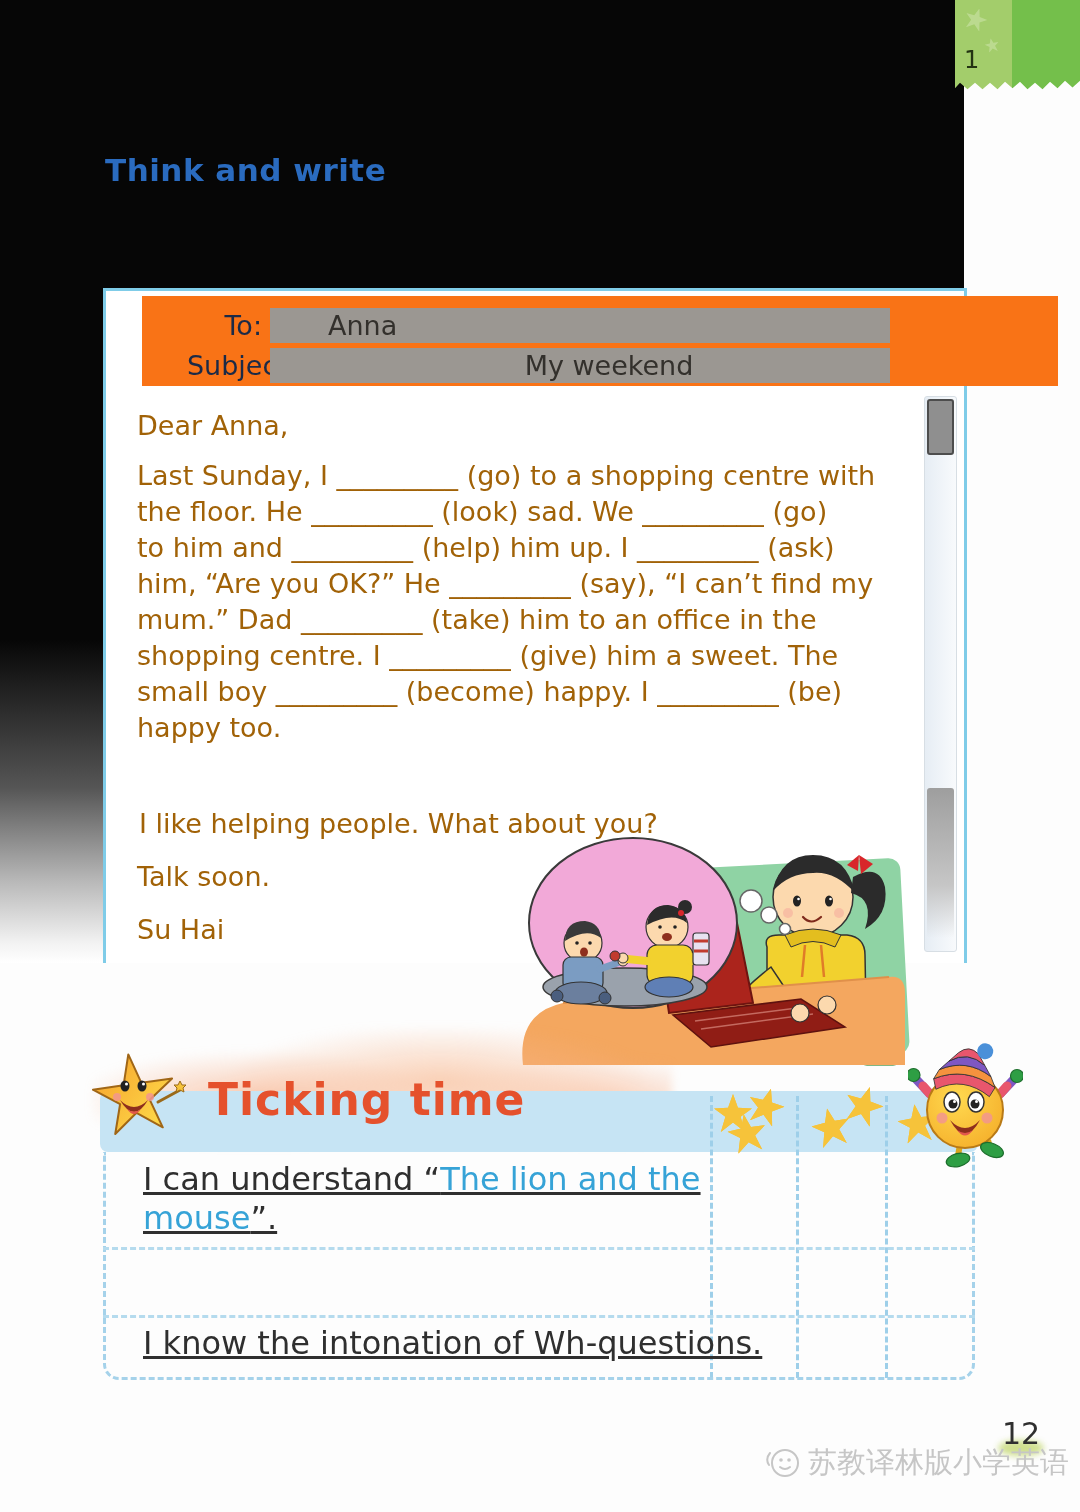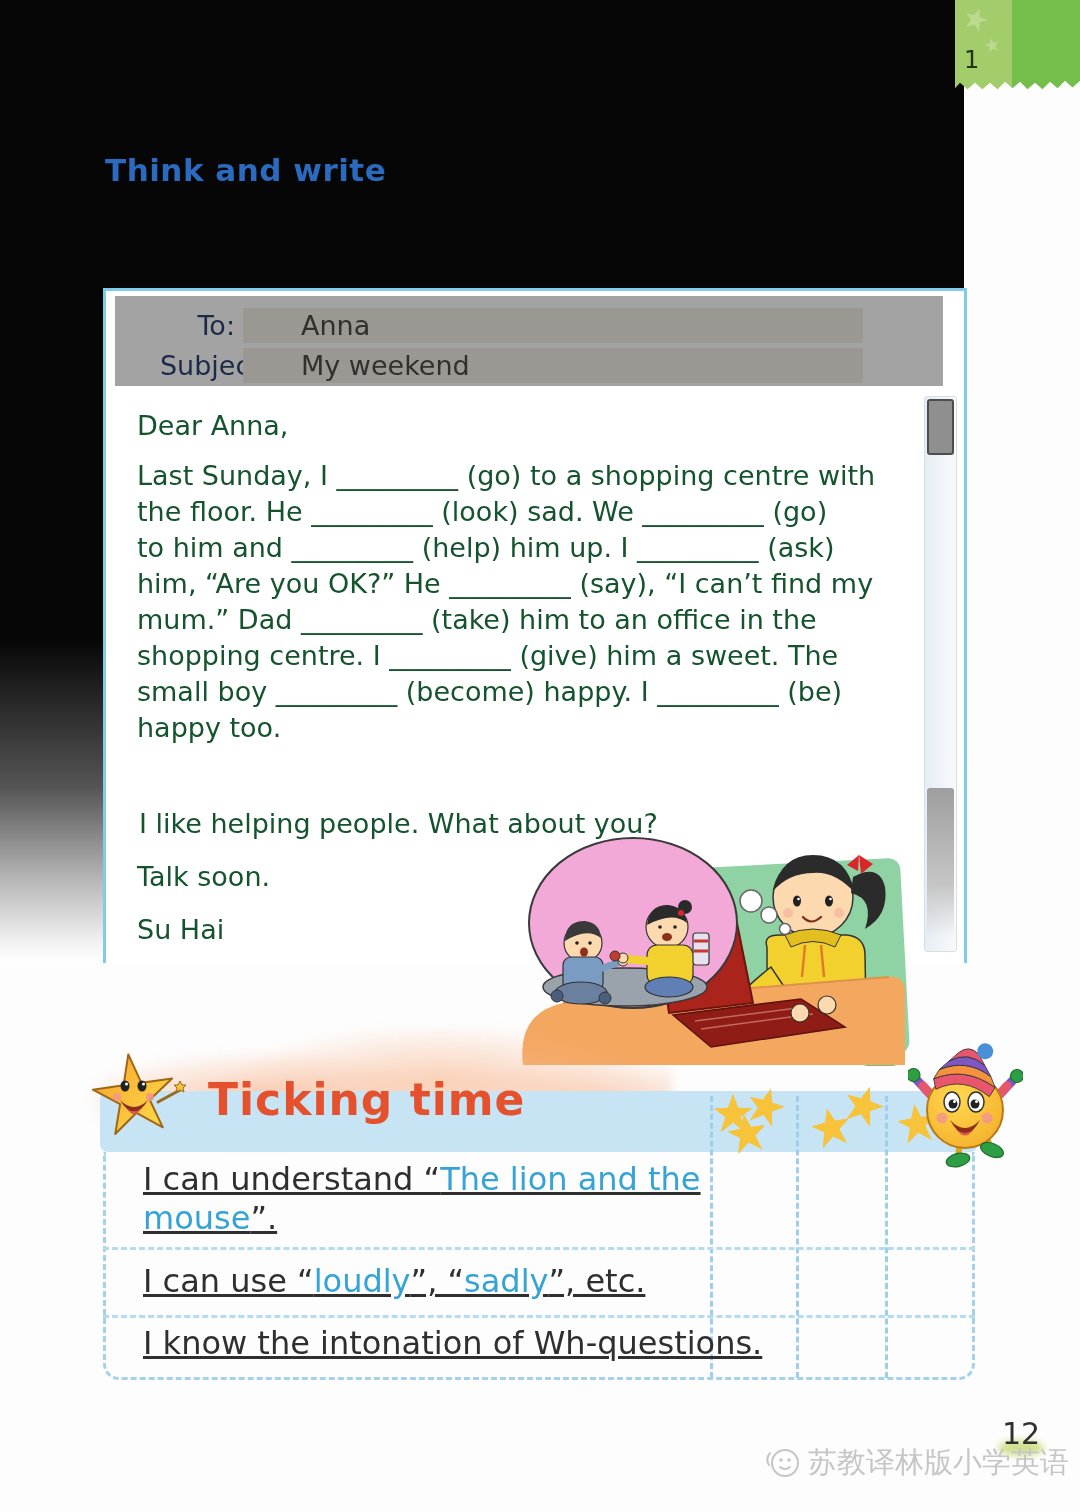--- a/index.html
+++ b/index.html
@@ -19,25 +19,25 @@
   .unit-tab-light{position:absolute;left:0;top:0;width:57px;height:100%;background:#a3cd6b;}
   .unit-tab-dark{position:absolute;left:57px;top:0;width:68px;height:100%;background:#74bf4b;}
   .unit-num{position:absolute;left:9px;top:46px;font-size:24px;color:#233312;font-weight:500;}
   .tab-star{position:absolute;background:#cfe6ad;opacity:.55;}
 
   .star-shape{clip-path:polygon(50% 0%,63% 36%,100% 38%,70% 60%,82% 100%,50% 75%,18% 100%,30% 60%,0% 38%,37% 36%);}
 
   
   .email-panel{left:103px;top:288px;width:864px;height:675px;background:#ffffff;
      border:3px solid #7fcce8;border-bottom:none;box-sizing:border-box;}
-  .email-header{left:115px;top:296px;width:828px;height:90px;background:#a3a3a3;}
+  .email-header{left:142px;top:296px;width:916px;height:90px;background:#f97316;}
   .hdr-label{position:absolute;width:120px;text-align:right;font-size:27px;color:#1b2a47;line-height:35px;}
   .hdr-field{position:absolute;left:128px;width:620px;height:35px;background:#9b9792;
      color:#33302c;font-size:27px;line-height:35px;padding-left:58px;box-sizing:border-box;}
-  .body-text{color:#14532d;font-size:27px;white-space:nowrap;}
+  .body-text{color:#a16207;font-size:27px;white-space:nowrap;}
   .body-para div{line-height:36px;}
 
   
   .scroll-track{left:924px;top:396px;width:33px;height:556px;border:1px solid #d7dee4;border-radius:3px;
      background:linear-gradient(90deg,#e6edf4,#f8fafc);box-sizing:border-box;}
   .scroll-thumb-top{left:927px;top:399px;width:27px;height:56px;background:#8f8f8f;border:2px solid #4d4d4d;
      border-radius:3px;box-sizing:border-box;}
   .scroll-thumb-mid{left:927px;top:788px;width:27px;height:150px;border-radius:3px;
      background:linear-gradient(180deg,#9e9e9e,#c6c6c6 65%,rgba(255,255,255,0));}
 
@@ -81,21 +81,21 @@
       <div class="unit-num">1</div>
     </div>
     <div class="unit-tab-dark"></div>
   </div>
 
   <div class="abs email-panel"></div>
   <div class="abs email-header">
     <div class="hdr-label" style="left:0;top:12px;">To:</div>
     <div class="hdr-field" style="top:12px;">Anna</div>
     <div class="hdr-label" style="left:0;top:52px;padding-left:35px;">Subject:</div>
-    <div class="hdr-field" style="top:52px;">My weekend</div>
+    <div class="hdr-field" style="top:52px;text-align:center;">My weekend</div>
   </div>
 
   <div class="abs body-text" style="left:137px;top:410px;">Dear Anna,</div>
   <div class="abs body-text body-para" style="left:137px;top:458px;">
       <div>Last Sunday, I _________ (go) to a shopping centre with</div>
       <div>the floor. He _________ (look) sad. We _________ (go)</div>
       <div>to him and _________ (help) him up. I _________ (ask)</div>
       <div>him, “Are you OK?” He _________ (say), “I can’t find my</div>
       <div>mum.” Dad _________ (take) him to an office in the</div>
       <div>shopping centre. I _________ (give) him a sweet. The</div>
@@ -250,23 +250,20 @@
     <path d="M42 82 Q57 98 72 82 Q57 110 42 82 Z" fill="#8e2f1d"></path>
     <path d="M49 92 Q57 98 65 92 Q57 103 49 92 Z" fill="#e2574c"></path>
     <ellipse cx="50" cy="122" rx="12" ry="6.5" fill="#2e9e44" stroke="#1d6e2d" stroke-width="1.2" transform="rotate(-14 50 122)"></ellipse>
     <ellipse cx="84" cy="112" rx="12" ry="6.5" fill="#2e9e44" stroke="#1d6e2d" stroke-width="1.2" transform="rotate(22 84 112)"></ellipse>
   </svg>
 
   <div class="abs tick-row-text" style="left:143px;top:1160px;">
       <div><span>I can understand “</span><span class="blue">The lion and the</span></div>
       <div><span class="blue">mouse</span><span>”.</span></div>
     </div>
-  <div class="abs tick-row-text" style="left:143px;top:1262px;">
-      <div><span>I can use “</span><span class="blue">loudly</span><span>”, “</span><span class="blue">sadly</span><span>”, etc.</span></div>
-    </div>
   <div class="abs tick-row-text" style="left:143px;top:1324px;">
       <div><span>I know the intonation of Wh-questions.</span></div>
     </div>
 
   <div class="rating-cell" style="left:710px;top:1152px;width:86px;height:95px;"></div>
   <div class="rating-cell" style="left:796px;top:1152px;width:89px;height:95px;"></div>
   <div class="rating-cell" style="left:885px;top:1152px;width:90px;height:95px;"></div>
   <div class="rating-cell" style="left:710px;top:1247px;width:86px;height:68px;"></div>
   <div class="rating-cell" style="left:796px;top:1247px;width:89px;height:68px;"></div>
   <div class="rating-cell" style="left:885px;top:1247px;width:90px;height:68px;"></div>

